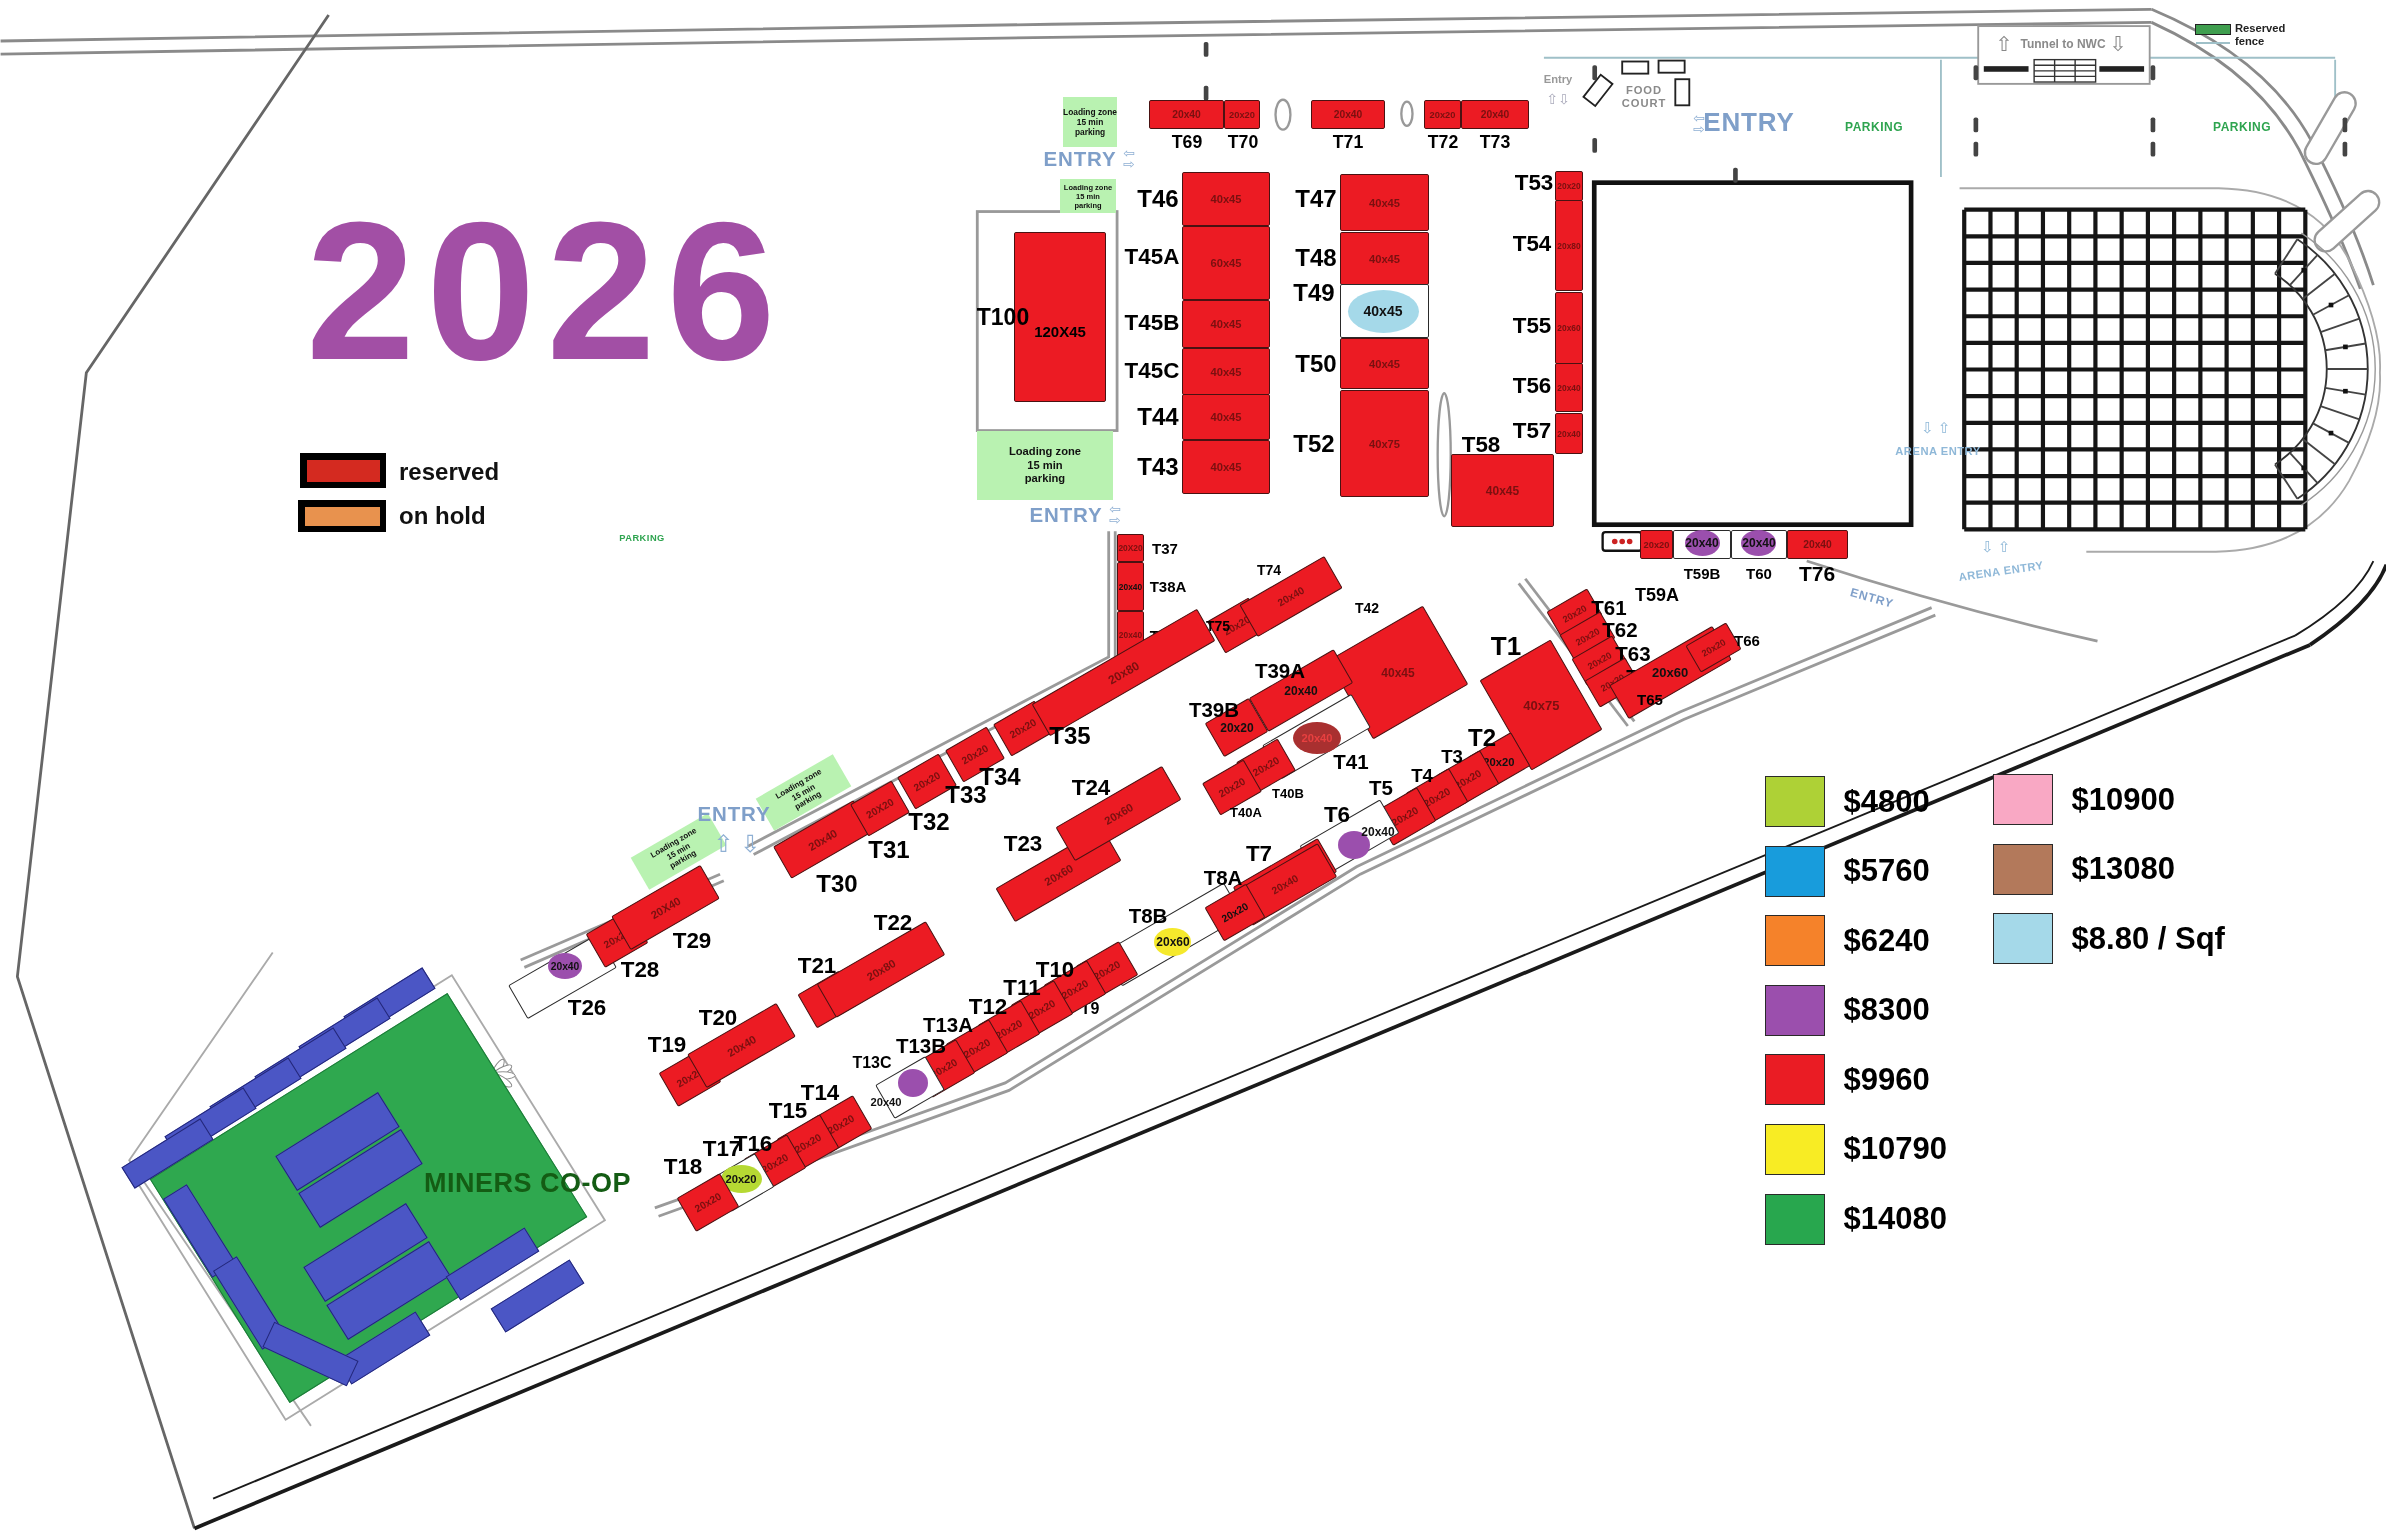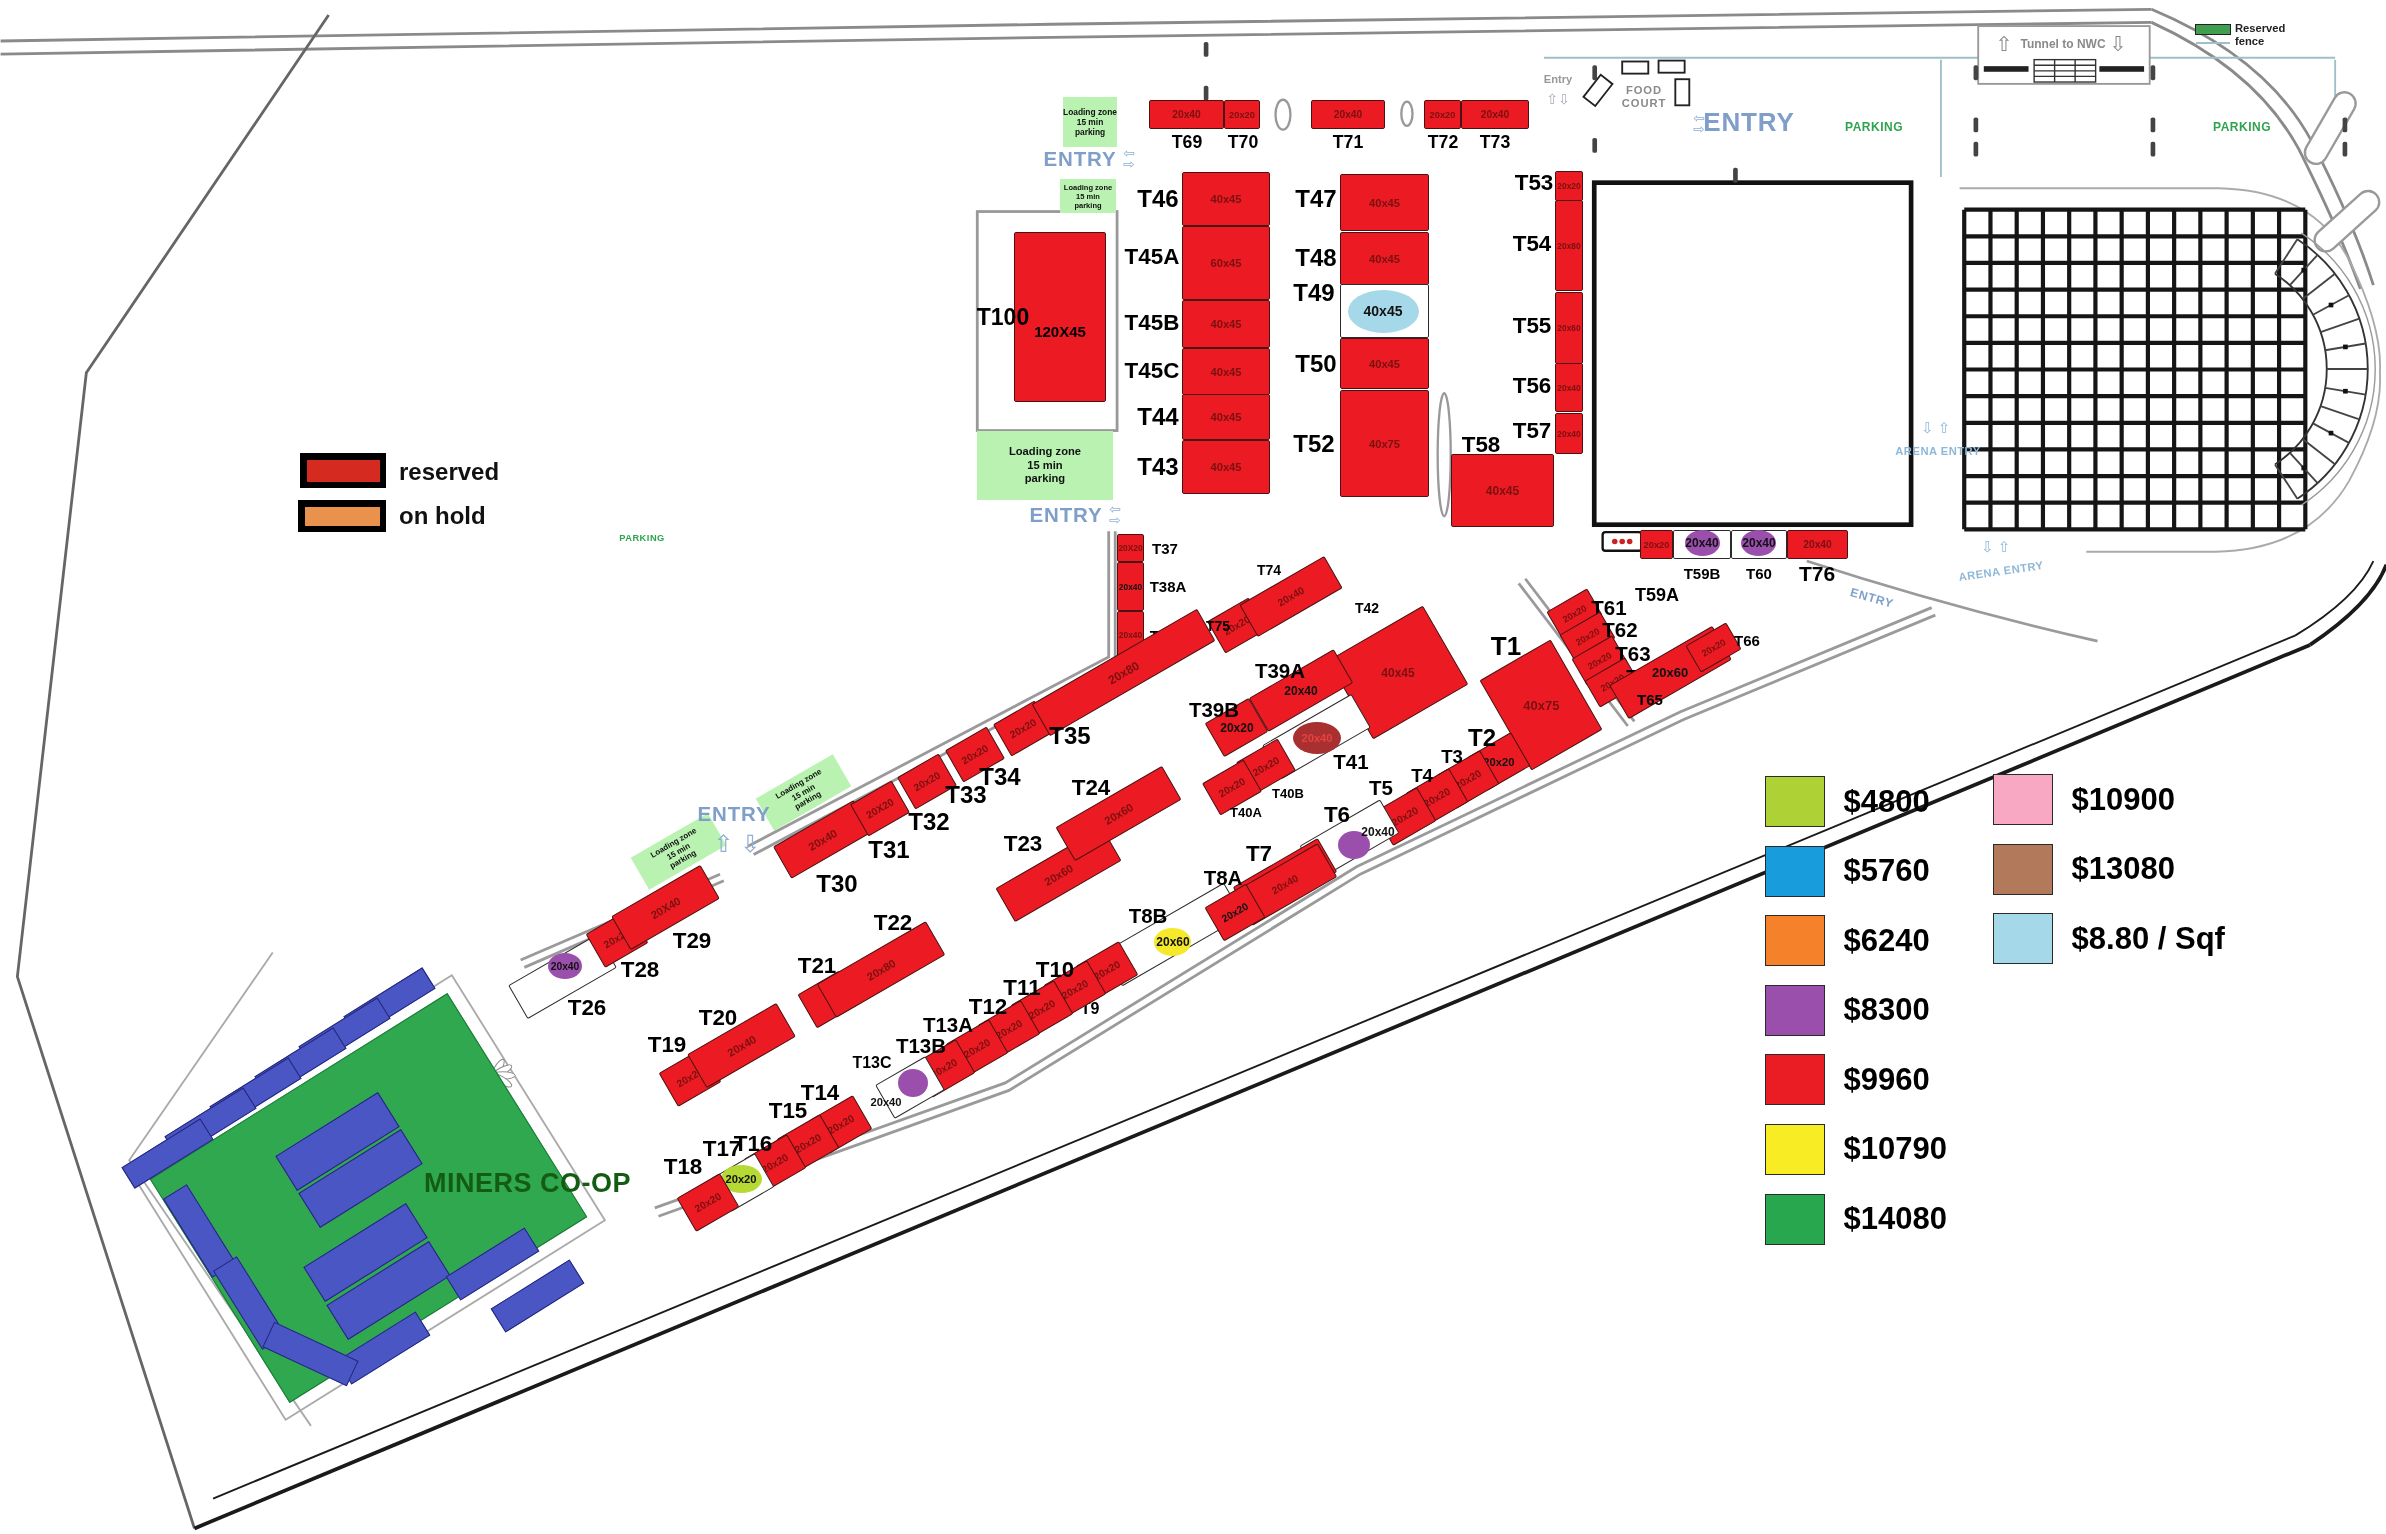--- a/index.html
+++ b/index.html
@@ -198,20 +198,21 @@
       <rect x="2117" y="152" width="5" height="16" rx="2" fill="#444"></rect>
       <rect x="2307" y="152" width="5" height="16" rx="2" fill="#444"></rect>
       <rect x="2513" y="152" width="5" height="16" rx="2" fill="#444"></rect>
       <rect x="1859" y="180" width="5" height="16" rx="2" fill="#444"></rect>
       <rect x="1291" y="45" width="5" height="16" rx="2" fill="#444"></rect>
       <rect x="1291" y="92" width="5" height="16" rx="2" fill="#444"></rect>
     </svg>
 
   <div class="miners-green"></div>
 
+  <div class="title">2026</div>
 
   <div class="sbox" style="left:300px;top:453px;width:86px;height:35px">
       <div class="sin" style="background: rgb(212, 42, 32);"></div>
     </div>
   <div class="slab" style="left:399px;top:472px">reserved</div>
   <div class="sbox" style="left:298px;top:500px;width:88px;height:32px">
       <div class="sin" style="background: rgb(232, 146, 78);"></div>
     </div>
   <div class="slab" style="left:399px;top:516px">on hold</div>
 

